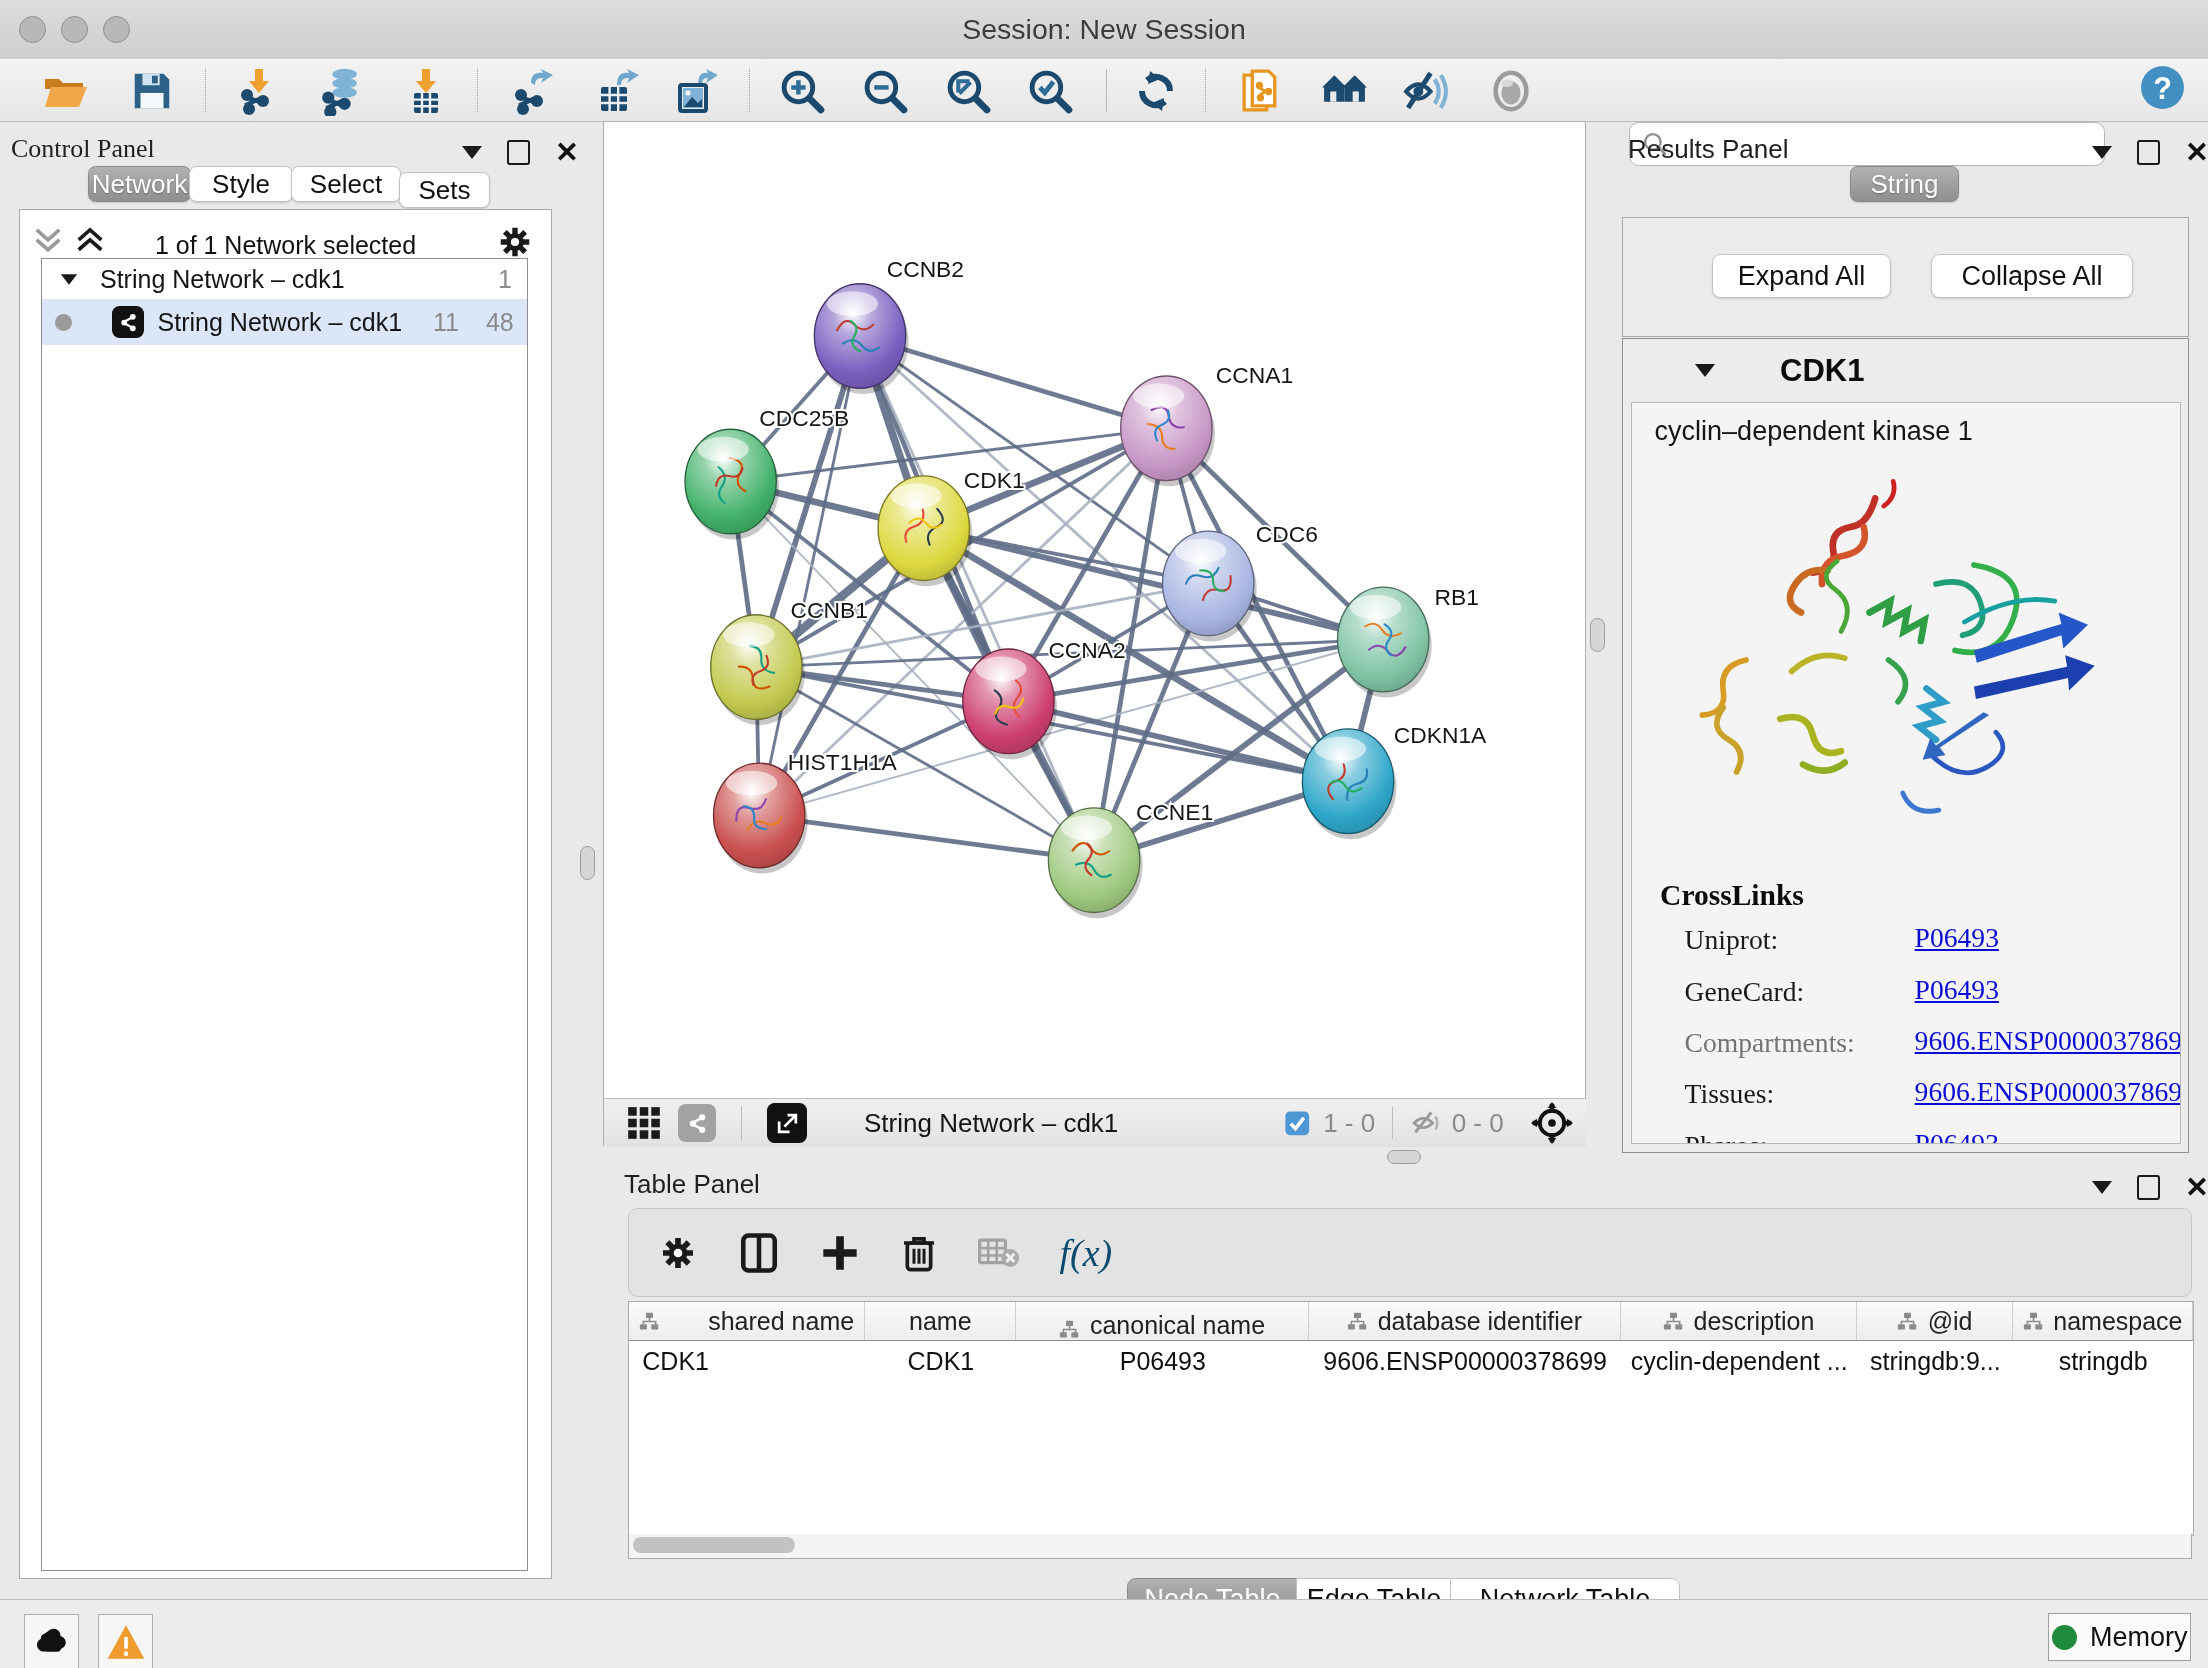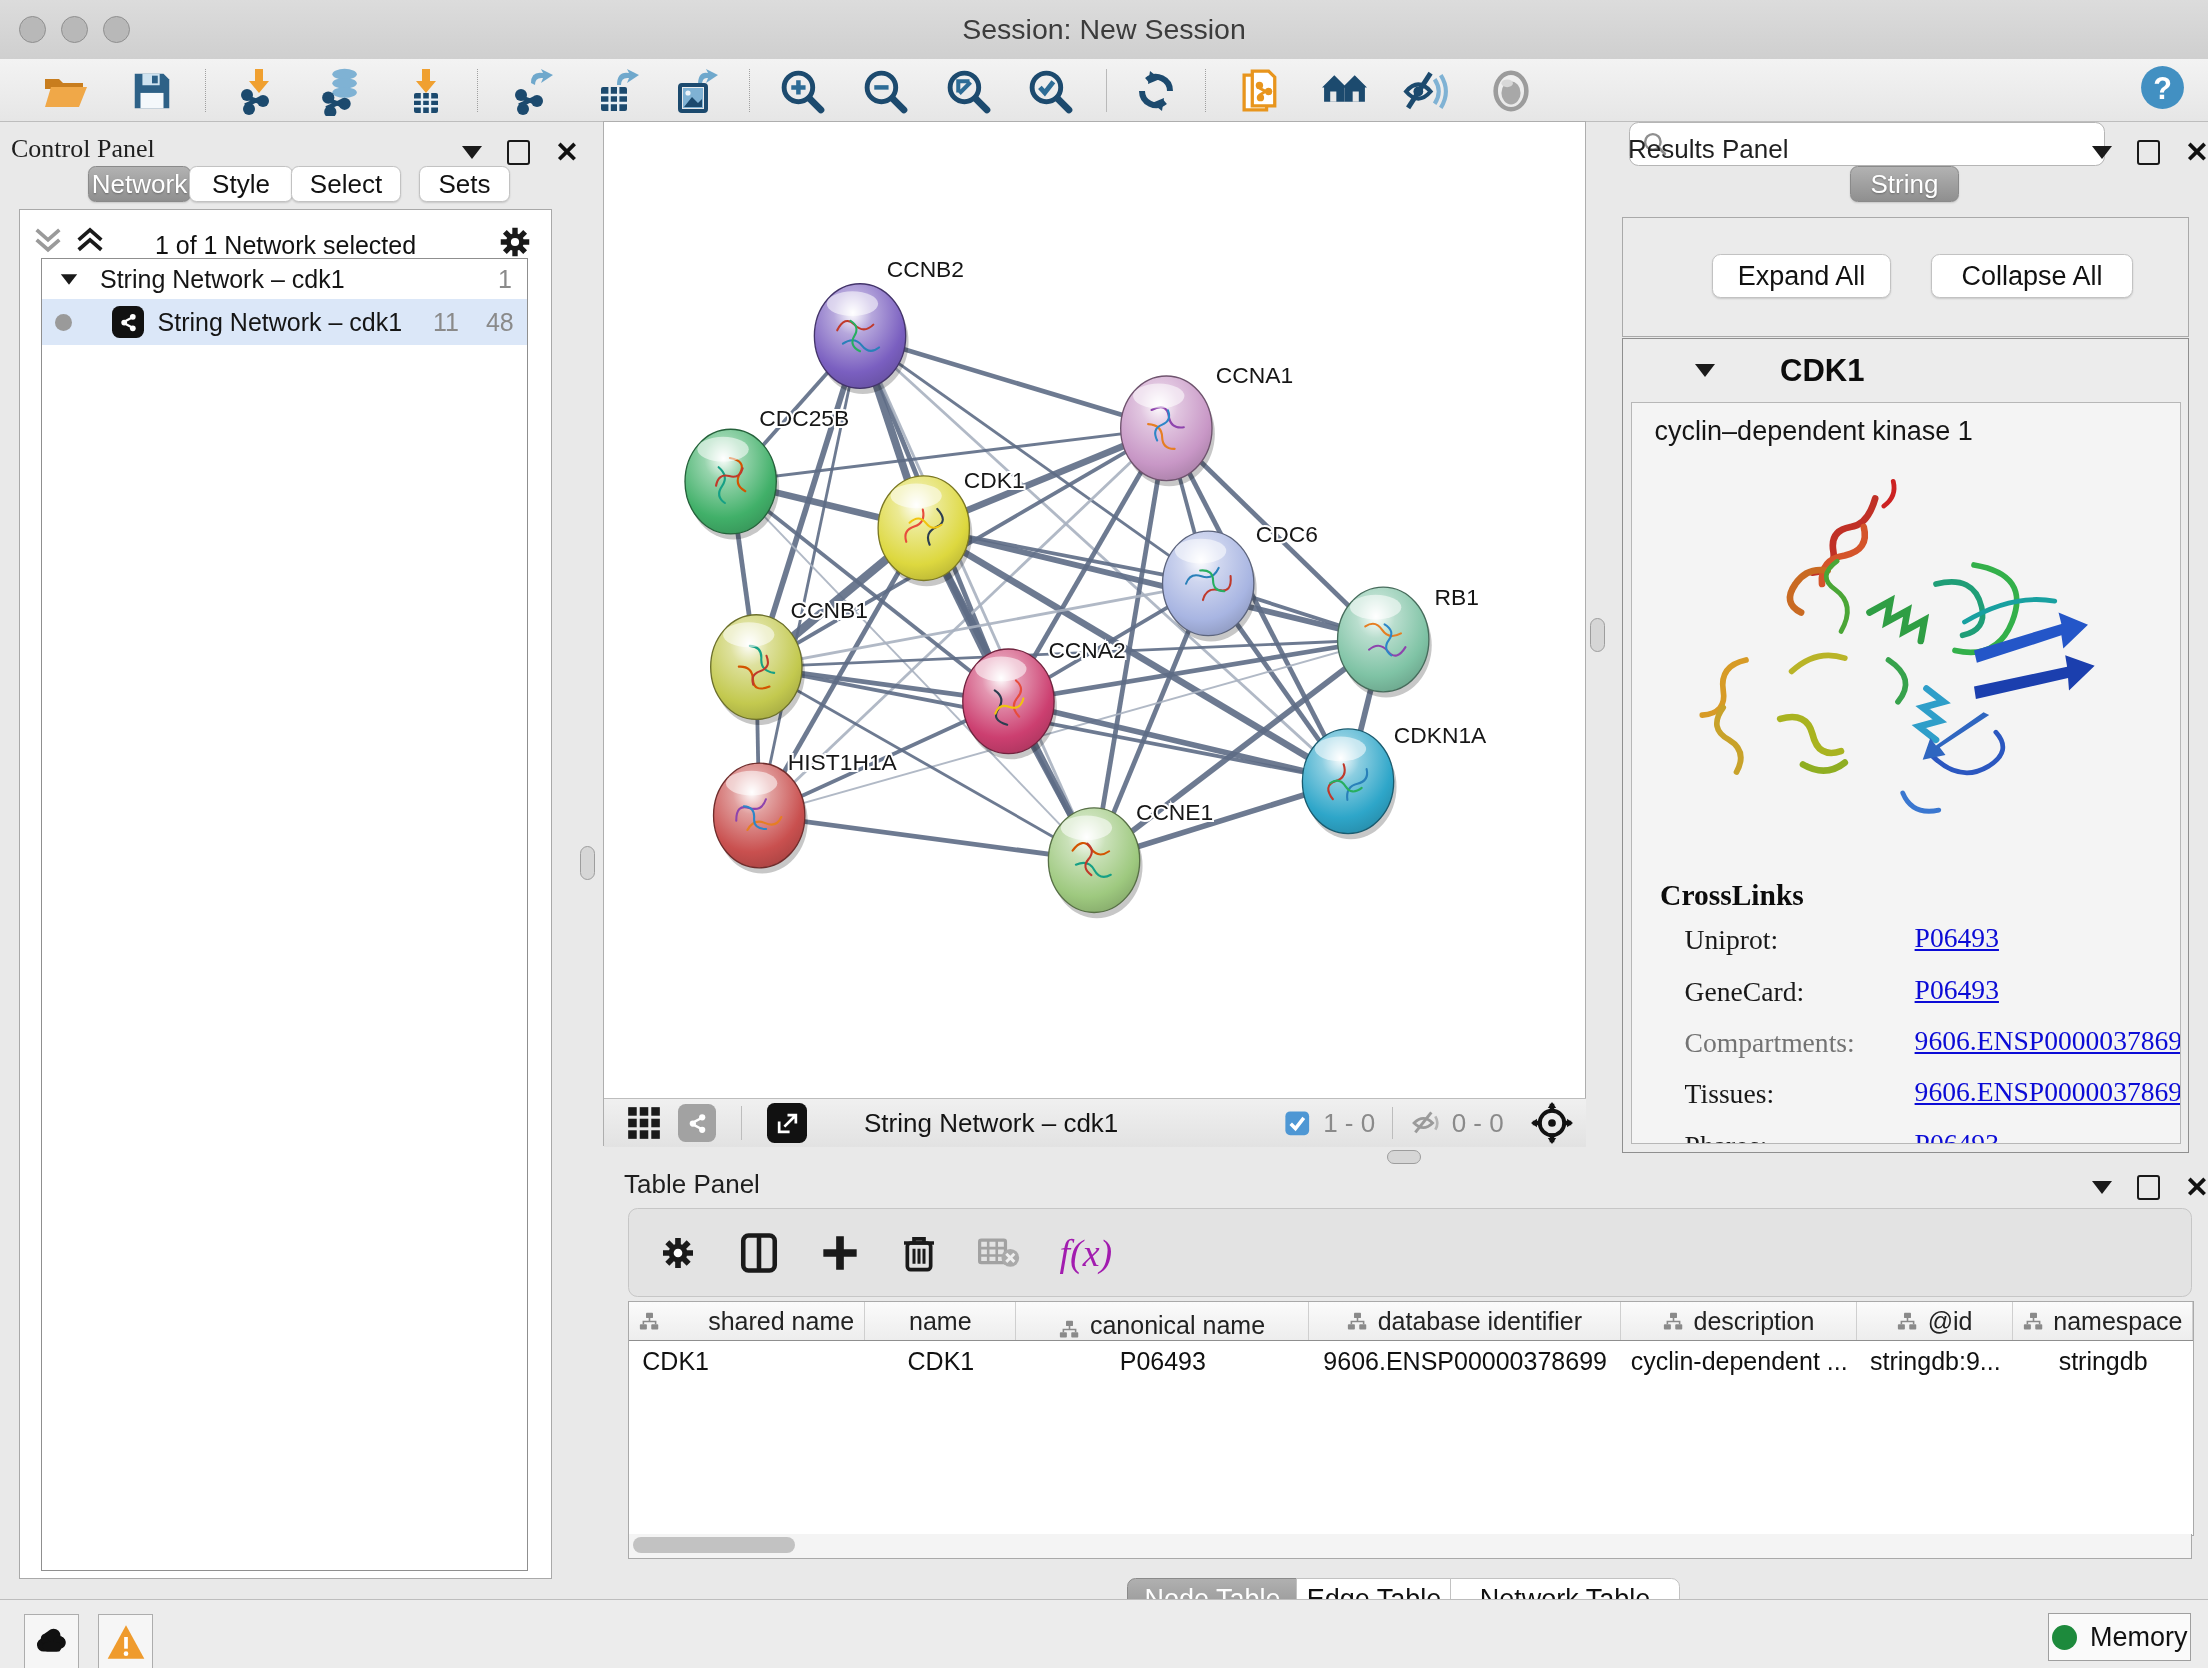--- a/index.html
+++ b/index.html
@@ -242,21 +242,21 @@
   <div class="abs" style="left:0;top:121px;width:590px;height:1478px;">
     <div class="abs ptitle" style="left:11px;top:13.3px;font-family:Liberation Serif, serif;">Control Panel</div>
     <div class="abs chrome" style="left:462px;top:19px;">
       <div class="tri"></div>
       <div class="sqr"></div>
       <div class="xicon">✕</div>
     </div>
     <div class="abs tab sel" style="left:88px;top:45px;width:101px;">Network</div>
     <div class="abs tab" style="left:189px;top:45px;width:102px;">Style</div>
     <div class="abs tab" style="left:291px;top:45px;width:108px;">Select</div>
-    <div class="abs tab" style="left:399px;top:45px;width:89px;margin-left:20px;">Sets</div>
+    <div class="abs tab" style="left:399px;top:51px;width:89px;">Sets</div>
 
     <div class="abs whitebox" style="left:19px;top:88px;width:531px;height:1368px;">
 
       <svg class="abs" style="left:11.4px;top:17px;" width="34" height="28.5" viewBox="0 0 24 20">
           <g fill="none" stroke="#9a9a9a" stroke-width="2.6">
             <path d="M4 2 L12 9 L20 2"></path>
             <path d="M4 9 L12 16 L20 9"></path>
           </g>
         </svg>
       <svg class="abs" style="left:53px;top:17px;" width="34" height="28.5" viewBox="0 0 24 20">
@@ -702,21 +702,21 @@
           <rect x="4" y="6" width="14" height="16" rx="2" fill="none" stroke="#1a1a1a" stroke-width="2.2"></rect>
           <path d="M2 6 H20 M8 6 V3.5 H14 V6" fill="none" stroke="#1a1a1a" stroke-width="2.2"></path>
           <path d="M8 9.5 V18.5 M11 9.5 V18.5 M14 9.5 V18.5" stroke="#1a1a1a" stroke-width="1.8"></path>
         </svg>
       <svg width="42" height="38" viewBox="0 0 26 22" style="opacity:.45;">
           <rect x="1" y="3" width="16" height="14" rx="1" fill="none" stroke="#555" stroke-width="2"></rect>
           <path d="M1 8 H17 M1 12.5 H17 M6.3 3 V17 M11.6 3 V17" stroke="#555" stroke-width="1.6"></path>
           <circle cx="20" cy="14" r="5.5" fill="#666"></circle>
           <path d="M17.5 11.5 L22.5 16.5 M22.5 11.5 L17.5 16.5" stroke="#fff" stroke-width="1.8"></path>
         </svg>
-      <span class="serif" style="font-size:38px;font-style:italic;color:#a21caf;">f(x)</span>
+      <span class="serif" style="font-size:38px;font-style:italic;color:#0c4a6e;">f(x)</span>
     </div>
 
     <div class="abs whitebox" style="left:25px;top:145px;width:1564px;height:233px;overflow:hidden;">
       <div class="tableheader" id="table-header">
           <div class="th" style="width: 238px; gap: 48px;">
             <svg width="21" height="21" viewBox="0 0 24 24">
               <g fill="#8a8a8a">
                 <rect x="8" y="2" width="8" height="6" rx="1"></rect>
                 <rect x="1" y="15" width="8" height="6" rx="1"></rect>
                 <rect x="14" y="15" width="8" height="6" rx="1"></rect>

